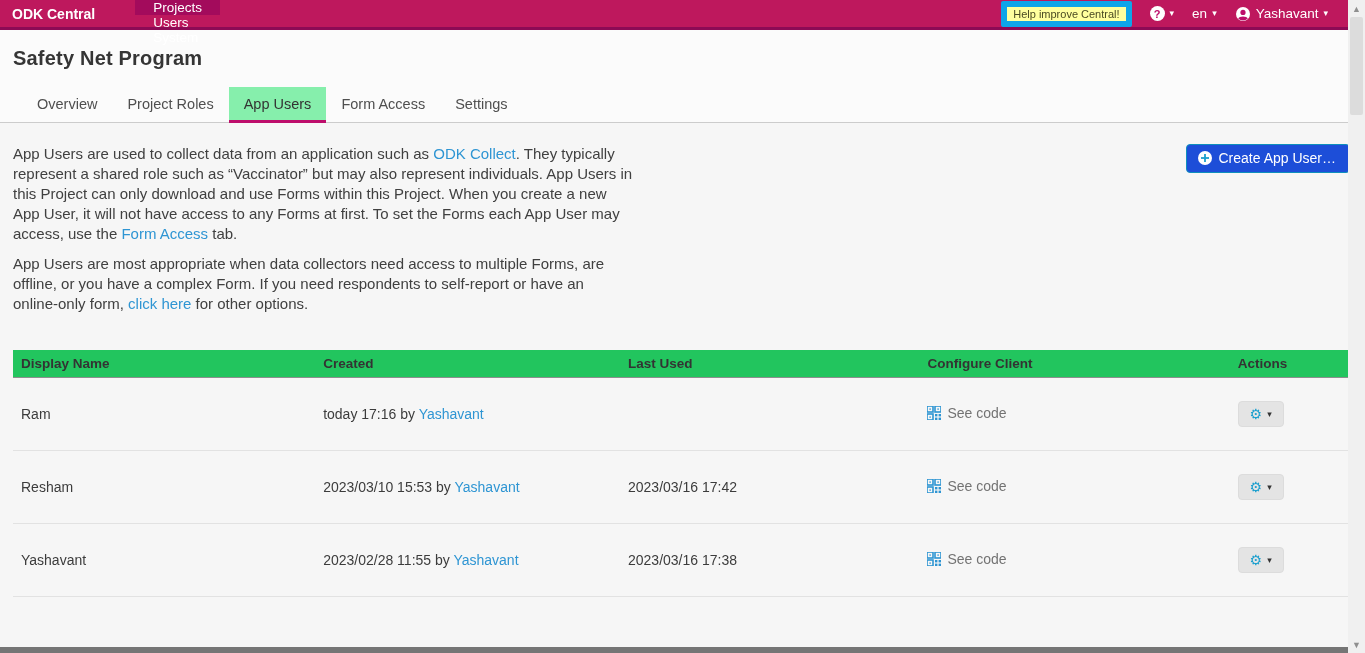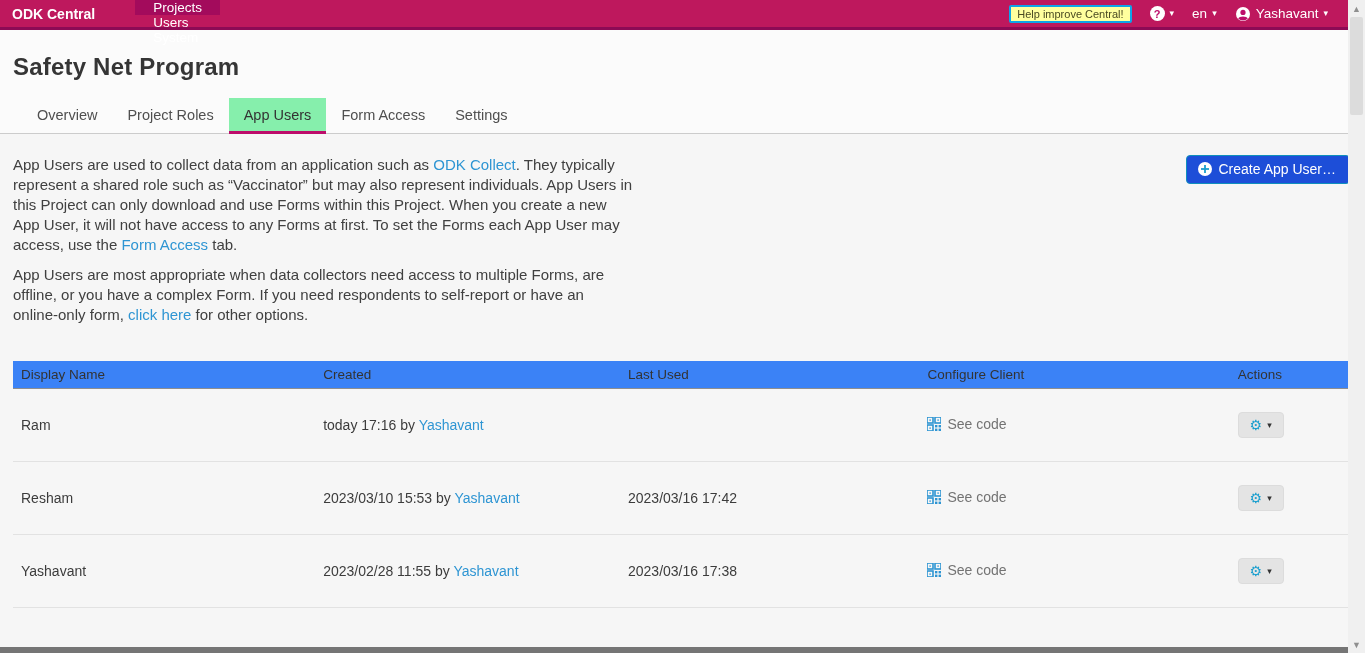--- a/index.html
+++ b/index.html
@@ -34,45 +34,45 @@
     font-size: 13.5px;
     padding: 0 18px;
     display: flex; align-items: center;
     cursor: pointer;
     margin-right: 26px;
   }
   .nav-item.active { background: #a30b5c; }
   .nav-right { margin-left: auto; display: flex; align-items: center; gap: 18px; }
   .help-badge {
     background: #ffff9e;
-    border: 2px solid #0ea5e9;
+    border: 6px solid #0ea5e9;
     color: #4a4a22;
     font-size: 11px;
     padding: 1px 6px;
     border-radius: 2px;
     cursor: pointer;
     white-space: nowrap;
   }
   .nav-drop { display: flex; align-items: center; gap: 5px; cursor: pointer; font-size: 13.5px; }
   .caret { font-size: 9px; line-height: 1; color: #fff; }
   .q-icon {
     width: 15px; height: 15px; border-radius: 50%;
     background: #fff; color: #bd0d6b;
     font-size: 11px; font-weight: bold;
     display: inline-flex; align-items: center; justify-content: center;
   }
   .user-icon { display: inline-flex; align-items: center; }
 
   
   .page-head { background: #fbfbfb; padding: 0 0 0 13px; border-bottom: 1px solid #ccc; }
   .page-title {
-    font-size: 24px;
+    font-size: 20px;
     font-weight: bold;
     color: #353535;
-    padding-top: 23px;
+    padding-top: 17px;
     letter-spacing: 0.2px;
   }
   .tabs { display: flex; margin-top: 17px; padding-left: 9px; }
   .tab {
     font-size: 14.5px;
     color: #4f4f4f;
     padding: 9px 15px 8px 15px;
     cursor: pointer;
     border-bottom: 3px solid transparent;
     margin-bottom: -1px;
@@ -108,23 +108,23 @@
   .plus-icon { display: inline-flex; }
 
   
   table.app-users {
     width: 100%;
     border-collapse: collapse;
     margin-top: 26px;
     font-size: 14px;
   }
   table.app-users th {
-    background: #3b82f6;
+    background: #22c55e;
     text-align: left;
-    font-weight: normal;
+    font-weight: bold;
     font-size: 13.5px;
     color: #333;
     padding: 6px 8px;
     border-bottom: 1px solid #8e8e8e;
   }
   table.app-users td {
     padding: 23px 8px;
     height: 45px;
     vertical-align: middle;
     color: #3c3c3c;

